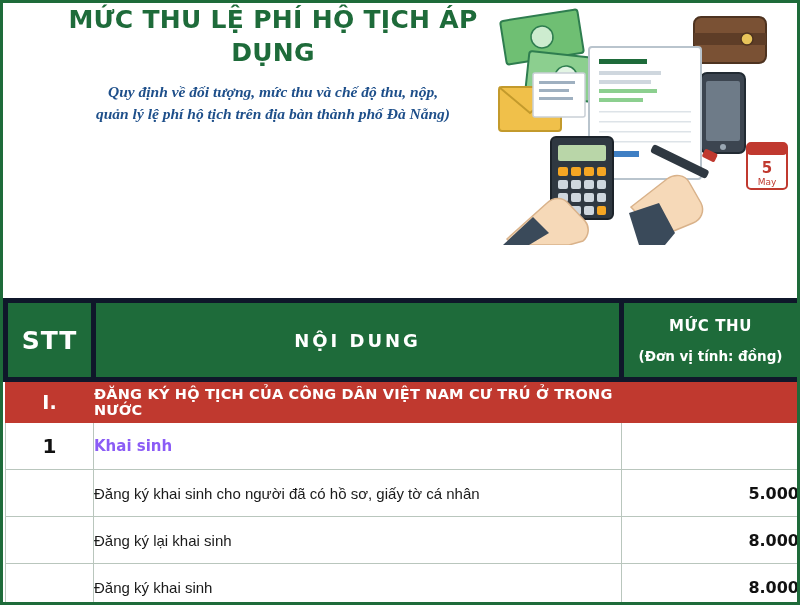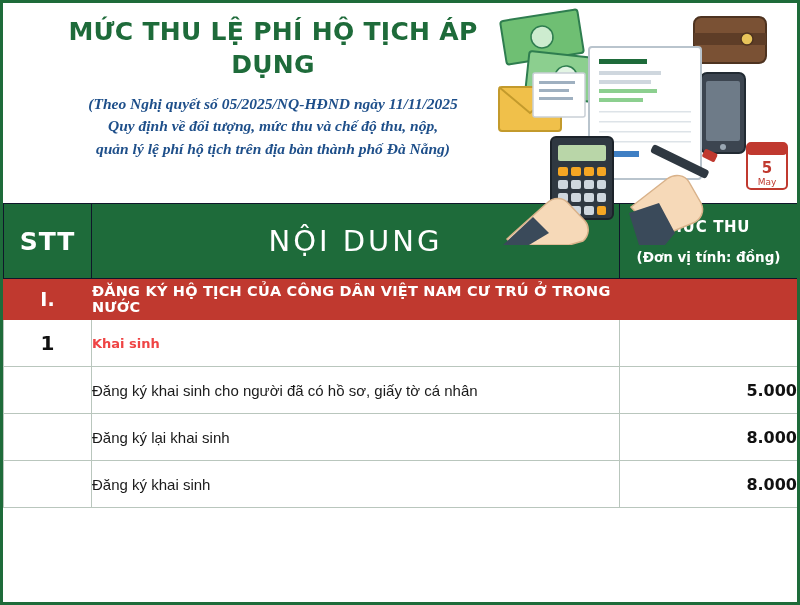--- a/index.html
+++ b/index.html
@@ -20,22 +20,22 @@
     height: 605px;
     box-sizing: border-box;
     border: 3px solid #1e6b3a;
     background: #ffffff;
     overflow: hidden;
   }
 
   
   .header {
     position: relative;
-    height: 200px;
-    padding: 12px 20px 0 20px;
+    height: 295px;
+    padding: 0 20px 0 20px;
     box-sizing: border-box;
   }
 
   .title-block {
     width: 500px;
     text-align: center;
   }
 
   .title-line {
     font-family: "DejaVu Sans", sans-serif;
@@ -82,35 +82,35 @@
   .fee-table col.c-fee { width: 178px; }
 
   .fee-table th, .fee-table td {
     border: 1px solid #b9c6bd;
     padding: 0;
   }
 
   .thead-row th {
     background: #1e6b3a;
     color: #ffffff;
-    border: 1px solid #0f172a;
+    border: 5px solid #0f172a;
     height: 74px;
     vertical-align: middle;
     text-align: center;
   }
   .th-stt {
     font-family: "DejaVu Sans", sans-serif;
     font-weight: bold;
     font-size: 25px;
     letter-spacing: 1px;
   }
   .th-content {
     font-family: "DejaVu Sans", sans-serif;
-    font-weight: normal;
-    font-size: 29px;
+    font-weight: bold;
+    font-size: 18px;
     letter-spacing: 3px;
   }
   .th-fee-main {
     font-family: "DejaVu Sans", sans-serif;
     font-weight: bold;
     font-size: 15px;
     letter-spacing: 0.6px;
   }
   .th-fee-sub {
     font-family: "DejaVu Sans", sans-serif;
@@ -146,22 +146,22 @@
   .group-stt {
     text-align: center;
     font-family: "DejaVu Sans", sans-serif;
     font-weight: bold;
     font-size: 20px;
     color: #111111;
   }
   .group-title {
     font-family: "DejaVu Sans", sans-serif;
     font-weight: bold;
-    font-size: 13px;
-    color: #ef4444;
+    font-size: 15px;
+    color: #8b5cf6;
     padding-left: 38px;
     margin-left: 32px;
   }
 
   tr.item-row td {
     height: 46px;
     background: #ffffff;
   }
   .item-label {
     font-family: "Liberation Sans", sans-serif;
@@ -183,21 +183,20 @@
 
 <div class="page">
 
   <div class="header">
 
     <div class="title-block">
       <div class="title-line">MỨC THU LỆ PHÍ HỘ TỊCH ÁP DỤNG</div>
     </div>
 
     <div class="subtitle-block">
-      <div class="subtitle-line">(Theo Nghị quyết số 05/2025/NQ-HĐND ngày 11/11/2025</div>
       <div class="subtitle-line">Quy định về đối tượng, mức thu và chế độ thu, nộp,</div>
       <div class="subtitle-line">quản lý lệ phí hộ tịch trên địa bàn thành phố Đà Nẵng)</div>
     </div>
 
     <div class="illustration">
       <svg width="300" height="238" viewBox="0 0 300 238" xmlns="http://www.w3.org/2000/svg">
 
         <g>
           <rect x="14" y="8" width="78" height="44" rx="3" fill="#6fbf73" stroke="#2e7d4f" stroke-width="2" transform="rotate(-9 53 30)"></rect>
           <circle cx="53" cy="30" r="11" fill="#cdeccf" stroke="#2e7d4f" stroke-width="1.5" transform="rotate(-9 53 30)"></circle>

